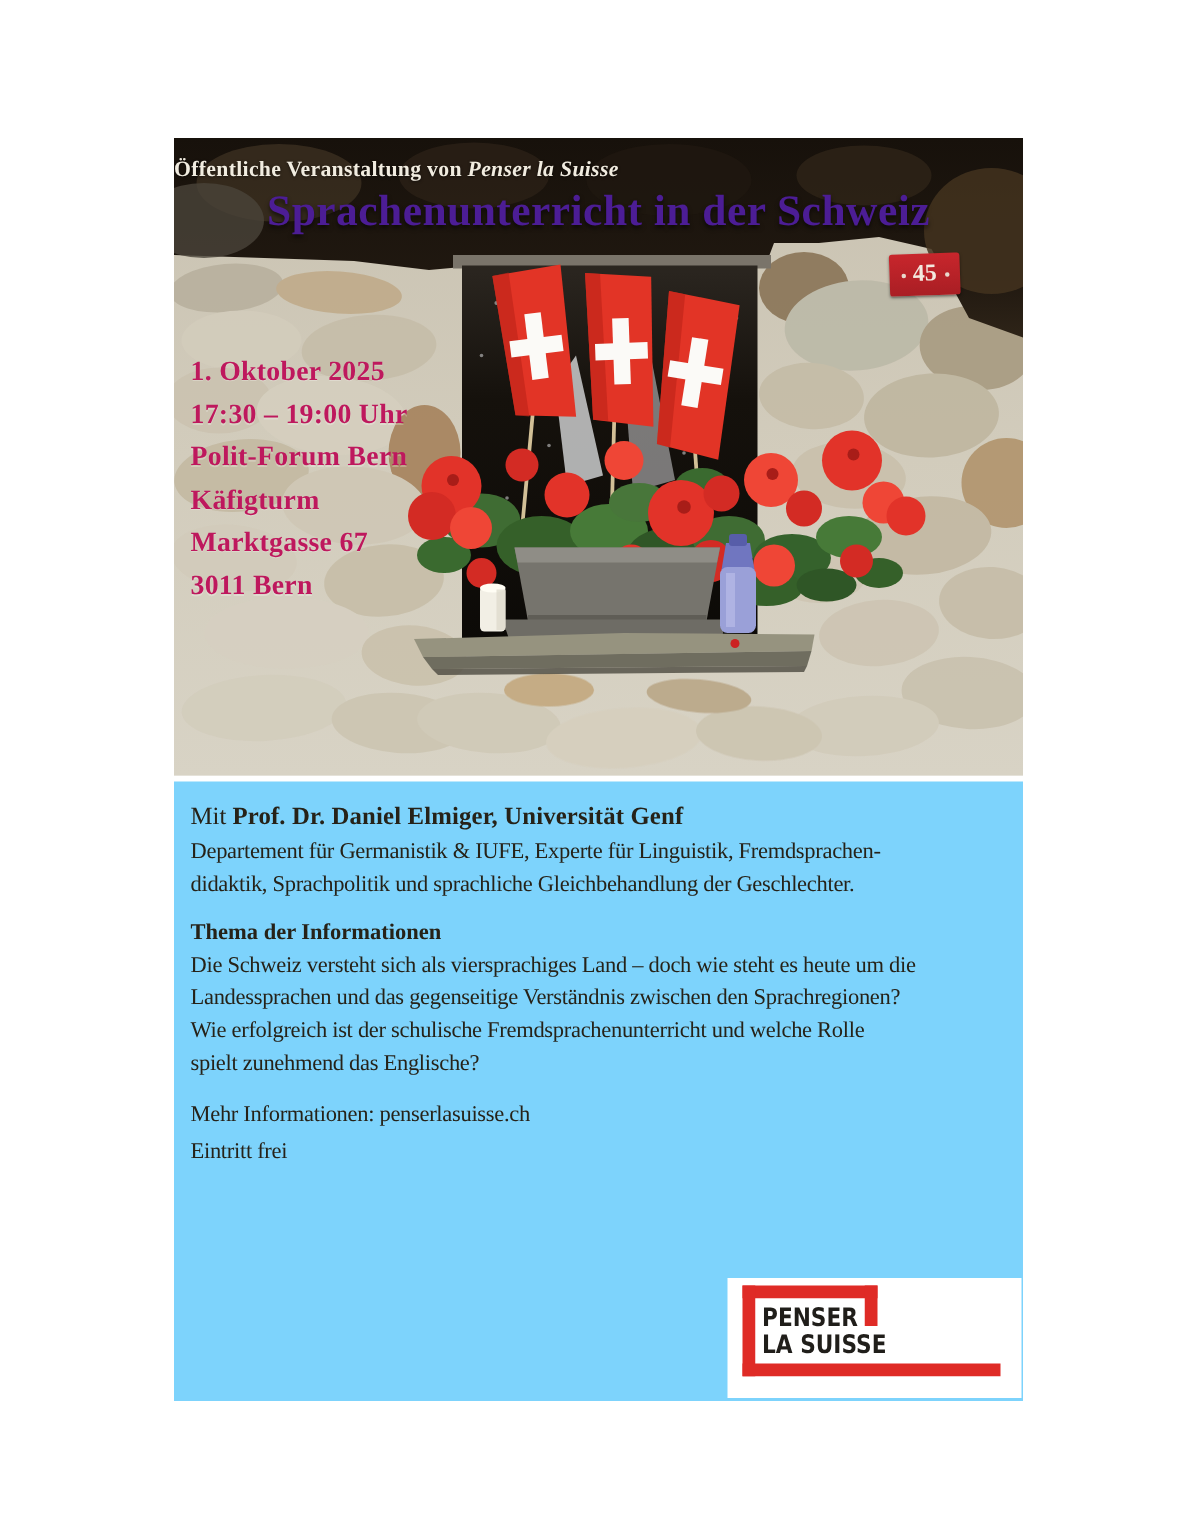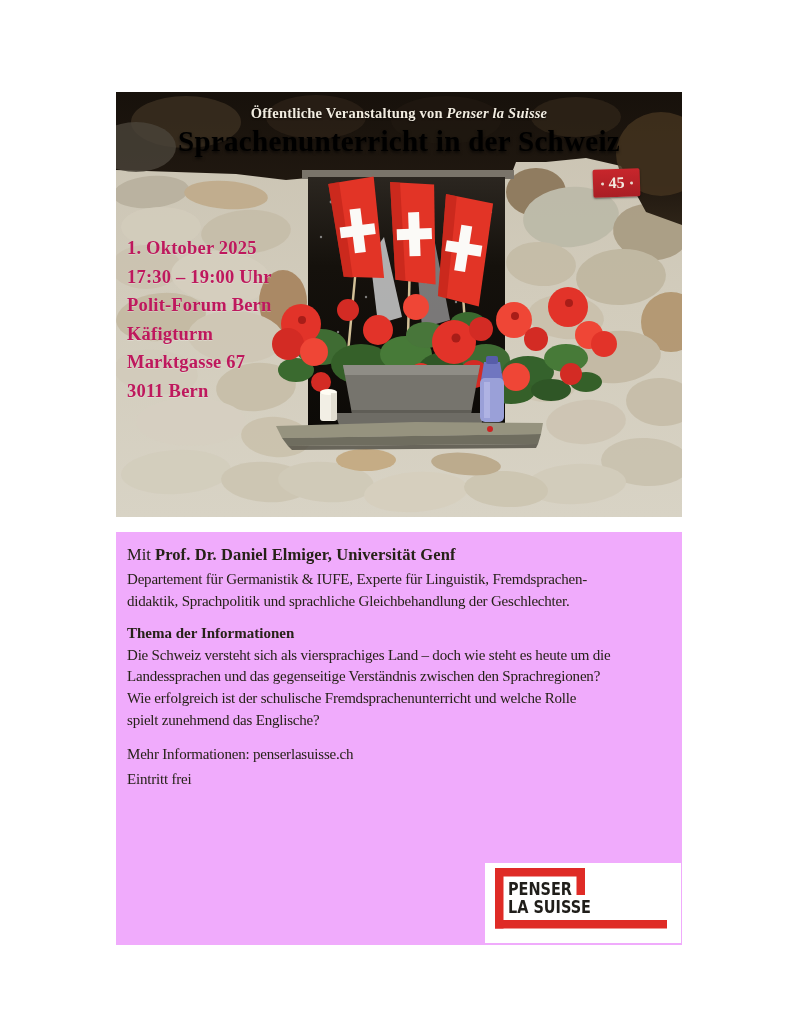--- a/index.html
+++ b/index.html
@@ -2,40 +2,40 @@
 <html><head>
 <meta charset="utf-8">
 <style>
   html,body{margin:0;padding:0;background:#ffffff;}
   .page{position:relative;width:791px;height:1024px;background:#ffffff;overflow:hidden;
         font-family:"Liberation Serif","DejaVu Serif",serif;color:#262218;}
 
   
   .photo{position:absolute;left:116px;top:92px;width:566px;height:425px;overflow:hidden;background:#cfc9b9;}
   .photo svg{position:absolute;left:0;top:0;width:100%;height:100%;display:block;}
-  .kicker{position:absolute;left:0;top:13px;width:100%;text-align:center;
+  .kicker{position:absolute;left:0;top:13px;width:100%;
           font-size:14.5px;font-weight:bold;color:#f1ece0;letter-spacing:.2px;
           text-shadow:0 1px 2px rgba(0,0,0,.6);}
   .kicker .org{font-style:italic;}
   .photo-title{position:absolute;left:0;top:33px;width:100%;text-align:center;
-          font-size:29px;font-weight:bold;color:#000000;letter-spacing:.3px;
+          font-size:29px;font-weight:bold;color:#4c1d95;letter-spacing:.3px;
           text-shadow:0 2px 3px rgba(0,0,0,.55);}
   .event-details{position:absolute;left:11px;top:142px;
           font-size:18.5px;font-weight:bold;line-height:28.6px;color:#be185d;
           white-space:pre;letter-spacing:.2px;text-shadow:0 1px 0 rgba(255,255,255,.25);}
   .plate{position:absolute;left:477px;top:77px;width:47px;height:28px;
          background:linear-gradient(180deg,#c8262c,#a91e24);border-radius:2px;
          transform:rotate(-2deg);display:flex;align-items:center;justify-content:center;
          gap:5px;box-shadow:0 1px 2px rgba(0,0,0,.5);}
   .plate-num{color:#f3e9df;font-size:16px;font-weight:bold;line-height:1;}
   .plate-dot{width:3px;height:3px;border-radius:50%;background:#e8d9cd;}
 
   
-  .panel{position:absolute;left:116px;top:532px;width:566px;height:413px;
-         background:#f0abfc;box-sizing:border-box;padding:12px 16px 0 11px;overflow:hidden;}
+  .panel{position:absolute;left:116px;top:521px;width:566px;height:413px;
+         background:#7dd3fc;box-sizing:border-box;padding:12px 16px 0 11px;overflow:hidden;}
   .speaker{font-size:16.5px;margin:0 0 3px;line-height:22px;}
   .speaker b{letter-spacing:.1px;}
   .p-lines{font-size:15px;line-height:21.6px;margin:0 0 11px;white-space:pre;letter-spacing:-.2px;}
   .topic-heading{font-size:15px;font-weight:bold;margin:0;line-height:21.6px;}
   .p-short{font-size:15px;line-height:25px;margin:0;letter-spacing:-.2px;}
 
   
   .logo-card{position:absolute;left:369px;top:331px;width:196px;height:80px;background:#ffffff;}
   .logo-card svg{display:block;width:196px;height:80px;}
   .logo-card text{font-family:"DejaVu Sans","Liberation Sans",sans-serif;font-weight:bold;}

